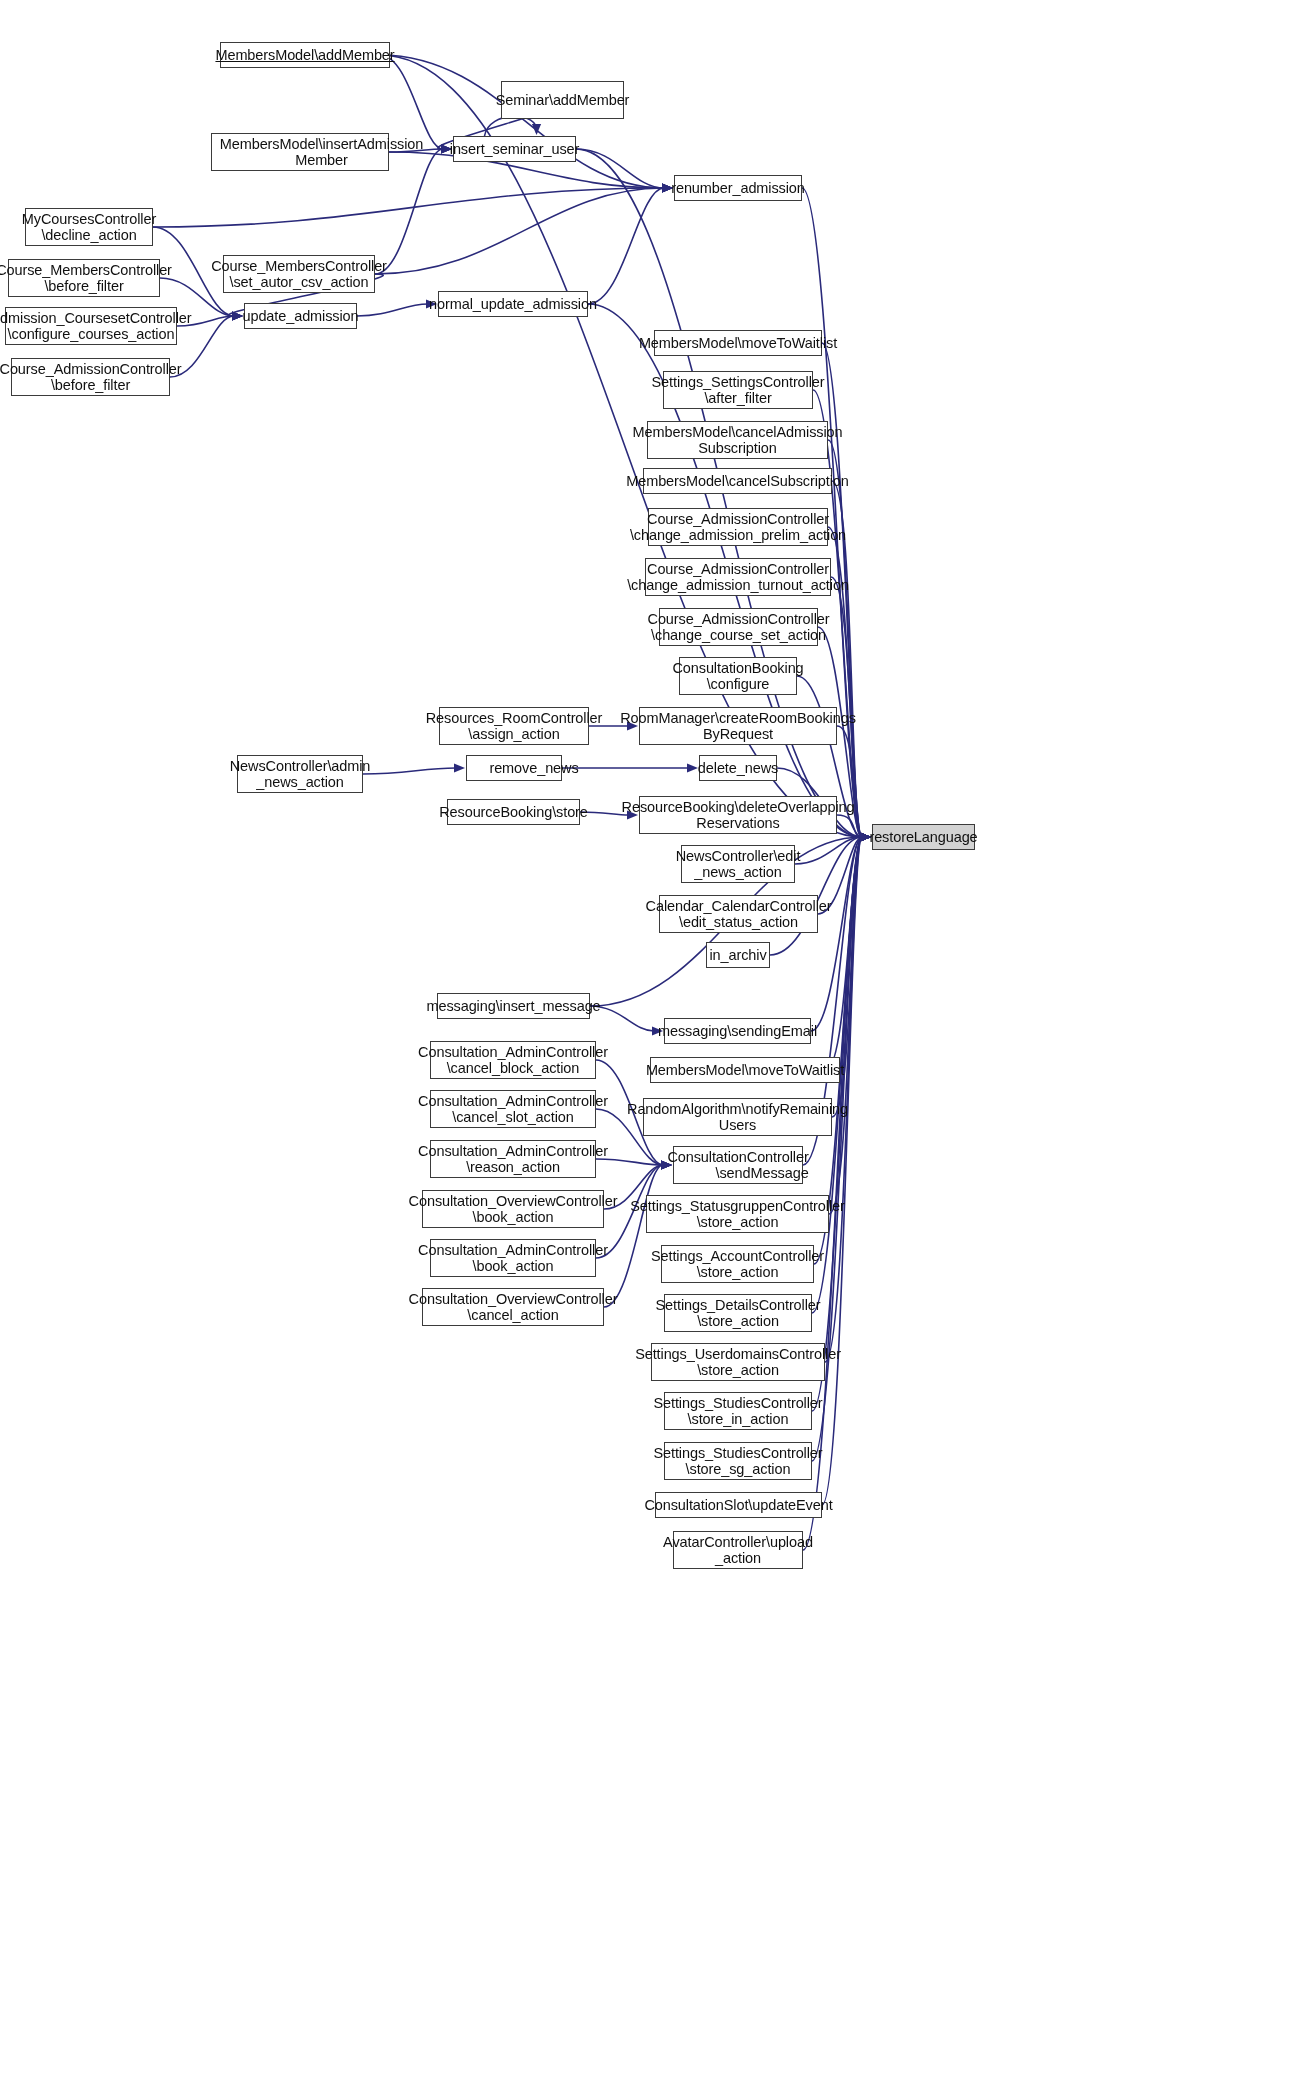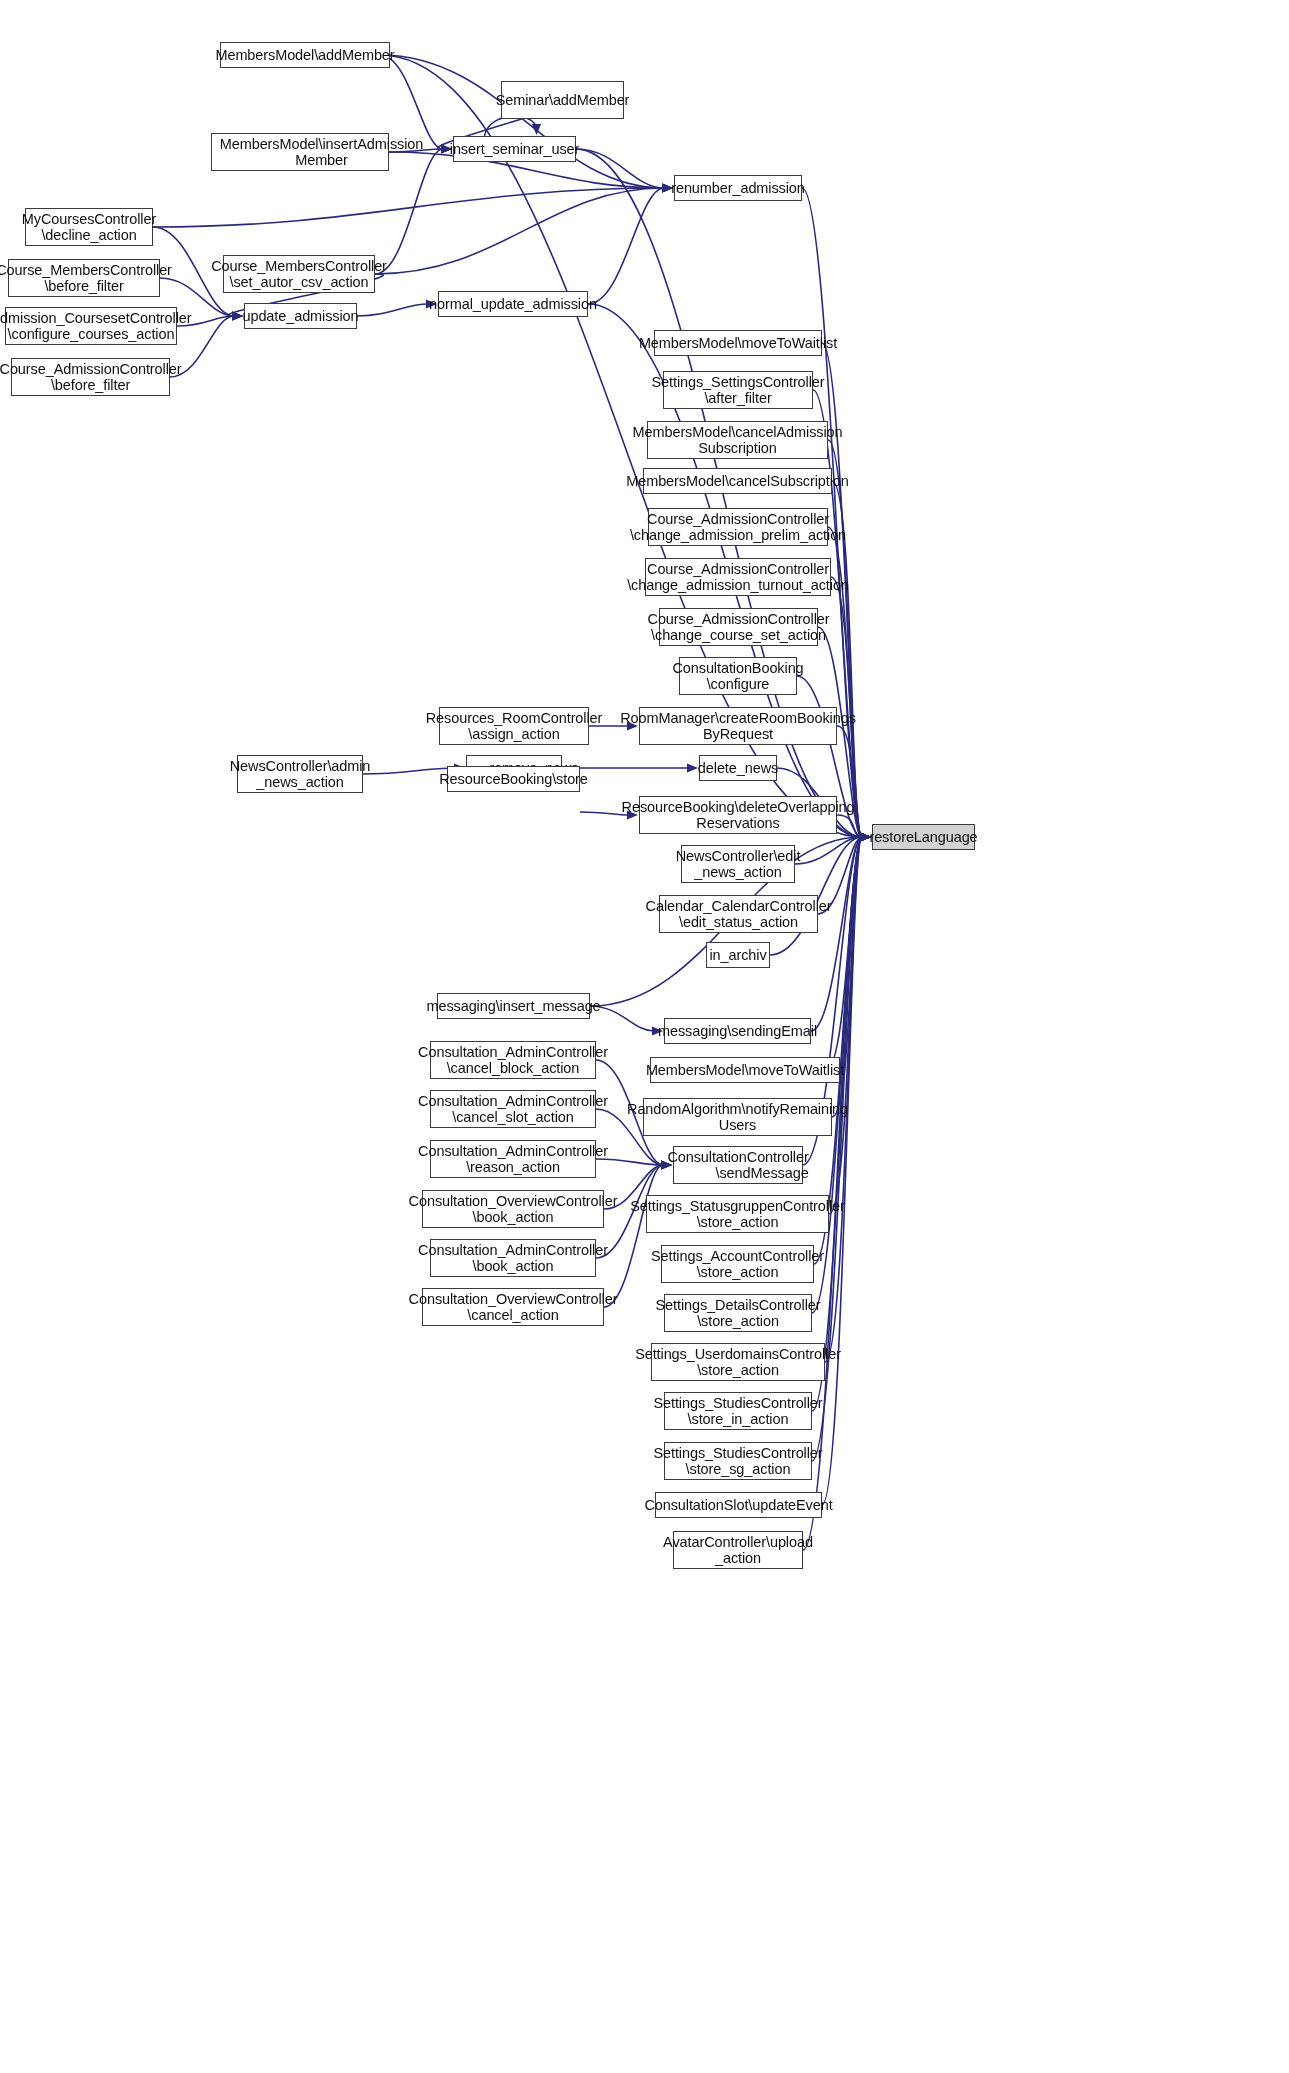--- a/index.html
+++ b/index.html
@@ -170,21 +170,21 @@
       <path d="M812,1411 C837.2,1411 846.8,837 862,837" class="edge-path"></path>
       <polygon points="871.0,837.0 860.0,832.4 860.0,841.6" class="edge-head"></polygon>
       <path d="M812,1461 C837.2,1461 846.8,837 862,837" class="edge-path"></path>
       <polygon points="871.0,837.0 860.0,832.4 860.0,841.6" class="edge-head"></polygon>
       <path d="M822,1505 C844,1505 850,837 862,837" class="edge-path"></path>
       <polygon points="871.0,837.0 860.0,832.4 860.0,841.6" class="edge-head"></polygon>
       <path d="M803,1550 C831.98,1550 843.02,837 862,837" class="edge-path"></path>
       <polygon points="871.0,837.0 860.0,832.4 860.0,841.6" class="edge-head"></polygon>
     </svg>
   <div id="node-layer">
-      <div class="node" style="left: 220px; top: 42px; width: 170px; height: 26px;">MembersModel\addMember</div>
+      <div class="node" style="left: 220px; top: 42px; width: 170px; height: 26px; text-decoration: underline;">MembersModel\addMember</div>
       <div class="node" style="left: 453px; top: 81px; width: 123px; height: 38px; margin-left: 48px;">Seminar\addMember</div>
       <div class="node" style="left: 453px; top: 136px; width: 123px; height: 26px;">insert_seminar_user</div>
       <div class="node" style="left: 211px; top: 133px; width: 178px; height: 38px; padding-left: 43px;">MembersModel\insertAdmission
 Member</div>
       <div class="node" style="left: 674px; top: 175px; width: 128px; height: 26px;">renumber_admission</div>
       <div class="node" style="left: 25px; top: 208px; width: 128px; height: 38px;">MyCoursesController
 \decline_action</div>
       <div class="node" style="left: 223px; top: 255px; width: 152px; height: 38px;">Course_MembersController
 \set_autor_csv_action</div>
       <div class="node" style="left: 8px; top: 259px; width: 152px; height: 38px;">Course_MembersController
@@ -210,21 +210,21 @@
       <div class="node" style="left: 679px; top: 657px; width: 118px; height: 38px;">ConsultationBooking
 \configure</div>
       <div class="node" style="left: 439px; top: 707px; width: 150px; height: 38px;">Resources_RoomController
 \assign_action</div>
       <div class="node" style="left: 639px; top: 707px; width: 198px; height: 38px;">RoomManager\createRoomBookings
 ByRequest</div>
       <div class="node" style="left: 237px; top: 755px; width: 126px; height: 38px;">NewsController\admin
 _news_action</div>
       <div class="node" style="left: 466px; top: 755px; width: 96px; height: 26px; padding-left: 40px;">remove_news</div>
       <div class="node" style="left: 699px; top: 755px; width: 78px; height: 26px;">delete_news</div>
-      <div class="node" style="left: 447px; top: 766px; width: 133px; height: 26px;">ResourceBooking\store</div>
+      <div class="node" style="left: 447px; top: 799px; width: 133px; height: 26px;">ResourceBooking\store</div>
       <div class="node" style="left: 639px; top: 796px; width: 198px; height: 38px;">ResourceBooking\deleteOverlapping
 Reservations</div>
       <div class="node" style="left: 681px; top: 845px; width: 114px; height: 38px;">NewsController\edit
 _news_action</div>
       <div class="node" style="left: 659px; top: 895px; width: 159px; height: 38px;">Calendar_CalendarController
 \edit_status_action</div>
       <div class="node" style="left: 706px; top: 942px; width: 64px; height: 26px;">in_archiv</div>
       <div class="node" style="left: 437px; top: 993px; width: 153px; height: 26px;">messaging\insert_message</div>
       <div class="node" style="left: 664px; top: 1018px; width: 147px; height: 26px;">messaging\sendingEmail</div>
       <div class="node" style="left: 430px; top: 1041px; width: 166px; height: 38px;">Consultation_AdminController

